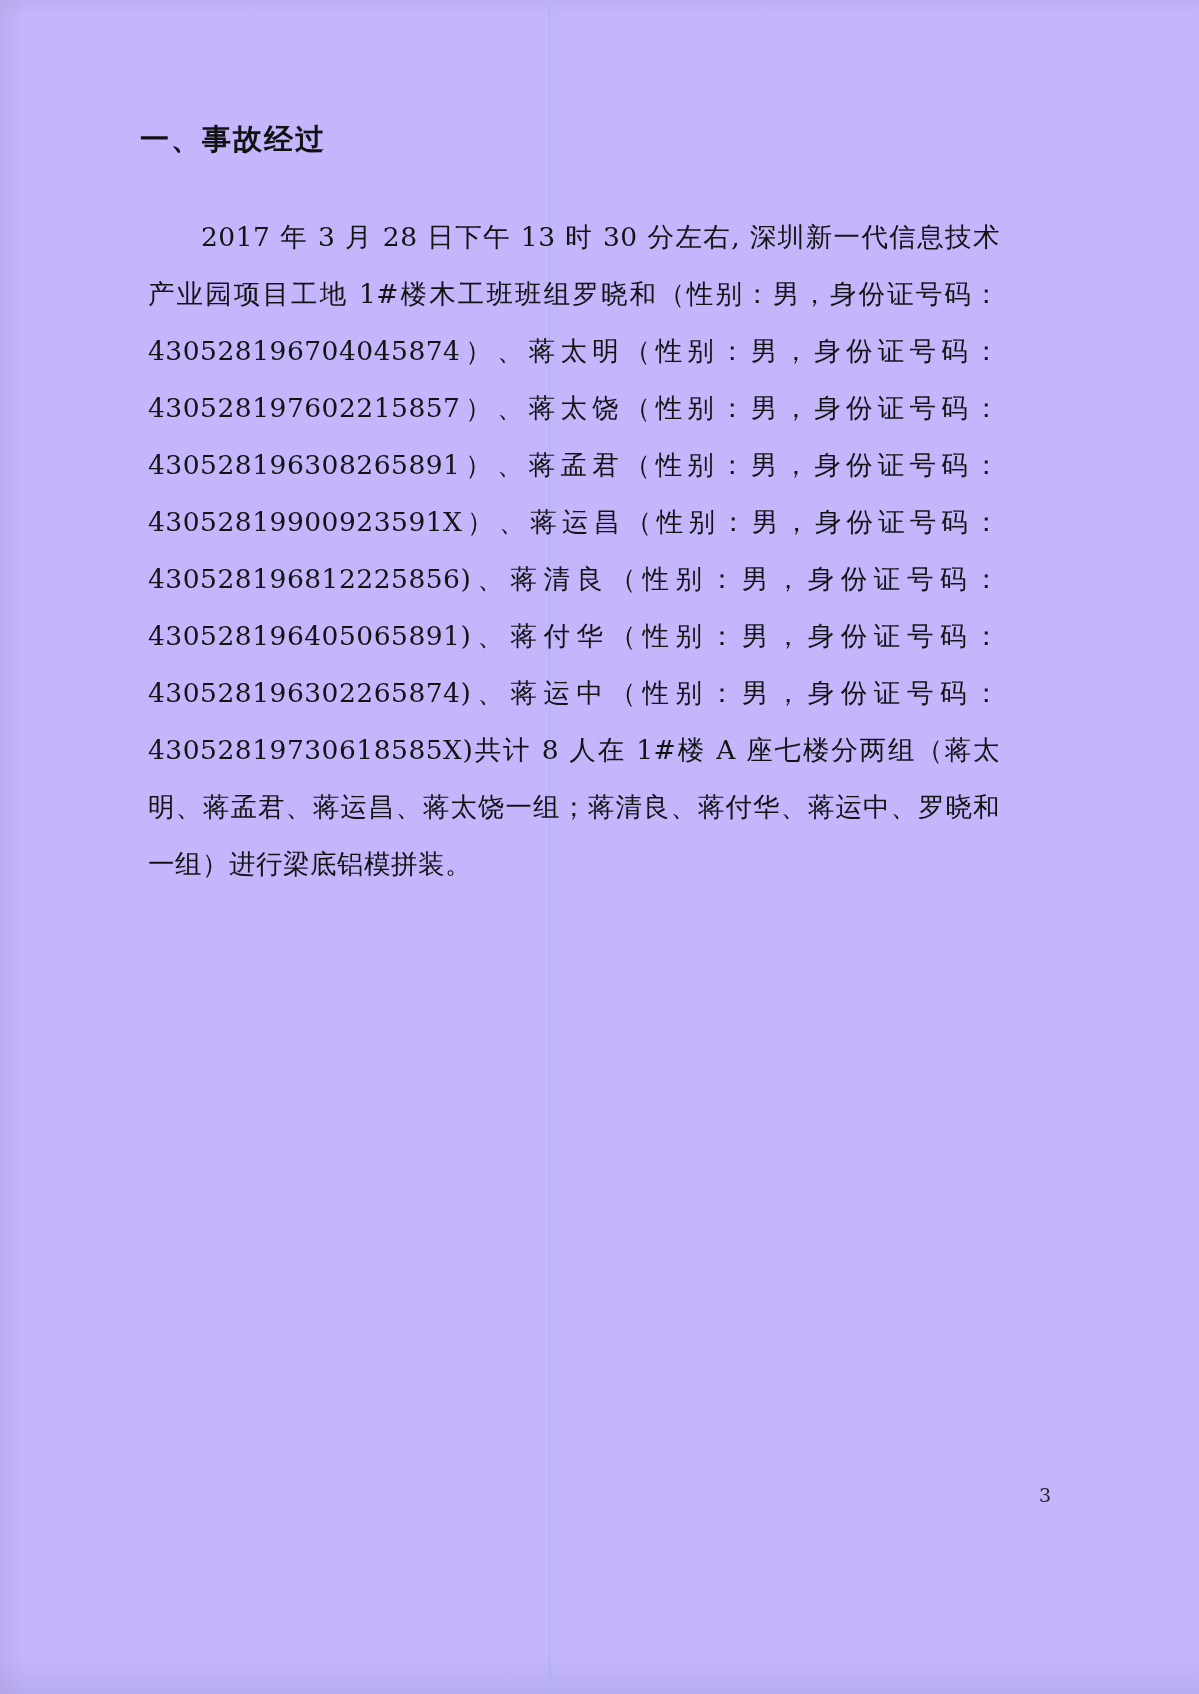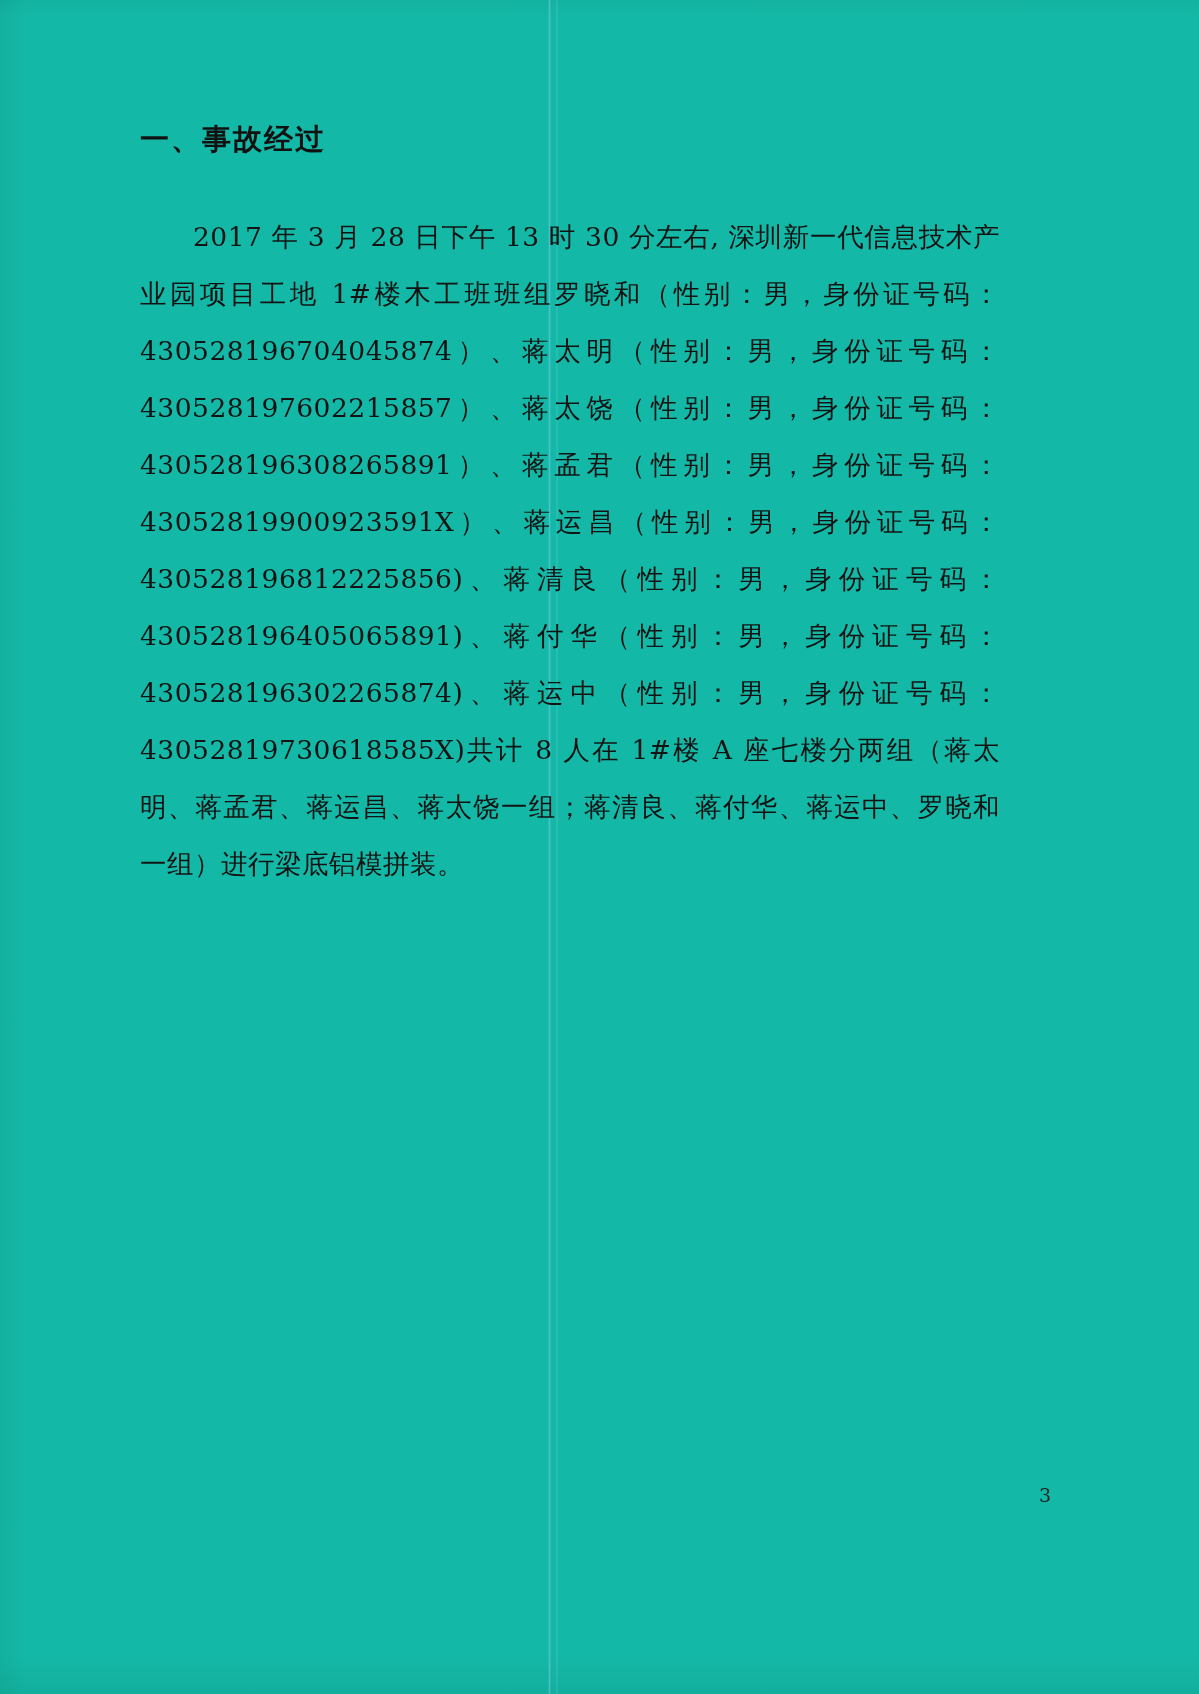--- a/index.html
+++ b/index.html
@@ -4,21 +4,21 @@
 <style>
   html, body {
     margin: 0;
     padding: 0;
     background: #ffffff;
   }
   .page {
     position: relative;
     width: 1199px;
     height: 1694px;
-    background: #14b8a6;
+    background: #c4b5fd;
     overflow: hidden;
     font-family: "DejaVu Serif", "Liberation Serif", serif;
     color: #1b1b1b;
   }
   
   .fold-line {
     position: absolute;
     top: 0;
     bottom: 0;
     left: 548px;
@@ -45,21 +45,21 @@
   }
   .doc-heading {
     font-family: "DejaVu Sans", "Liberation Sans", sans-serif;
     font-weight: bold;
     font-size: 29px;
     letter-spacing: 2px;
     color: #111;
     margin: 0 0 48px 0;
   }
   p.para {
-    margin: 0 0 6px 0;
+    margin: 0 0 6px 8px;
     font-size: 26.5px;
     line-height: 57px;
     text-align: justify;
     text-justify: inter-ideograph;
     text-indent: 2em;
     color: #131313;
     letter-spacing: 0.5px;
   }
   .page-number {
     position: absolute;

